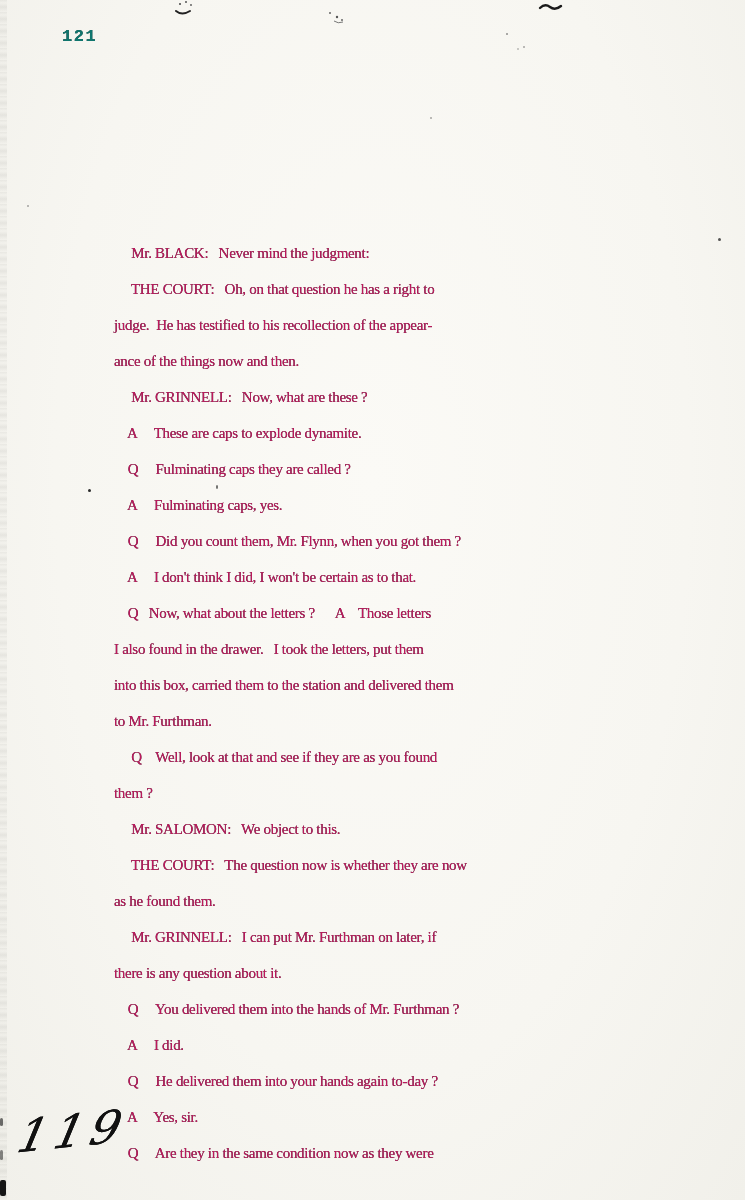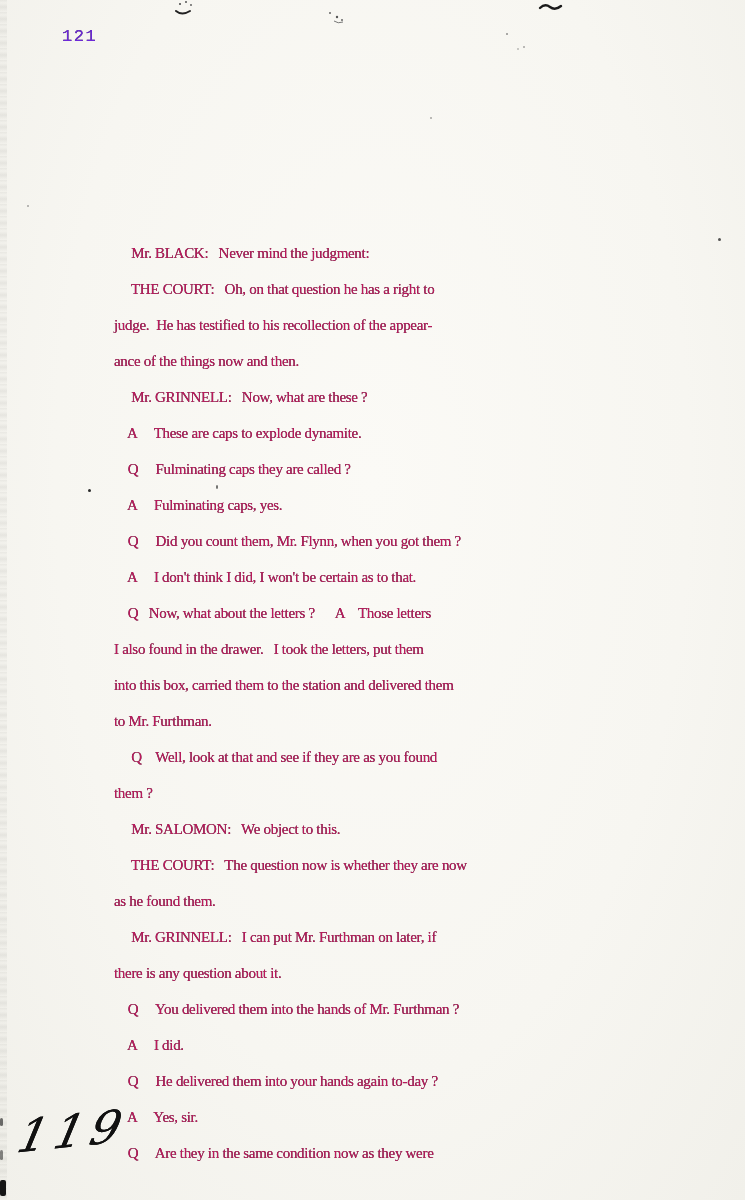--- a/index.html
+++ b/index.html
@@ -36,23 +36,23 @@
   .edge-blob {
     position: absolute;
     background: #151515;
     border-radius: 2px;
   }
   .page-number {
     position: absolute;
     left: 62px;
     top: 27px;
     font-size: 17px;
-    font-weight: 400;
+    font-weight: 700;
     letter-spacing: 1.5px;
-    color: #6d28d9;
+    color: #0f766e;
     text-shadow: 0 0 0.6px #333;
   }
   .transcript {
     position: absolute;
     left: 110px;
     top: 231px;
     margin: 4px;
     font-family: Liberation Serif, serif;
     font-size: 15px;
     line-height: 36px;

